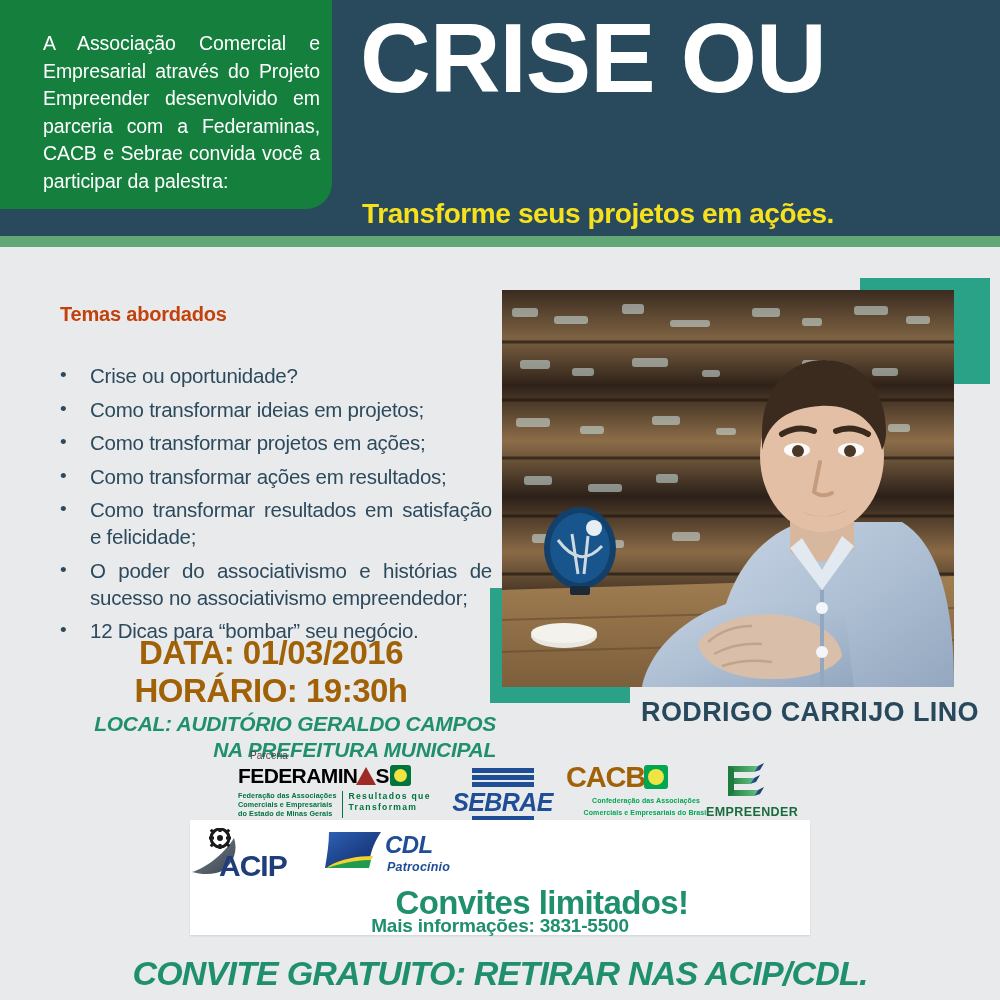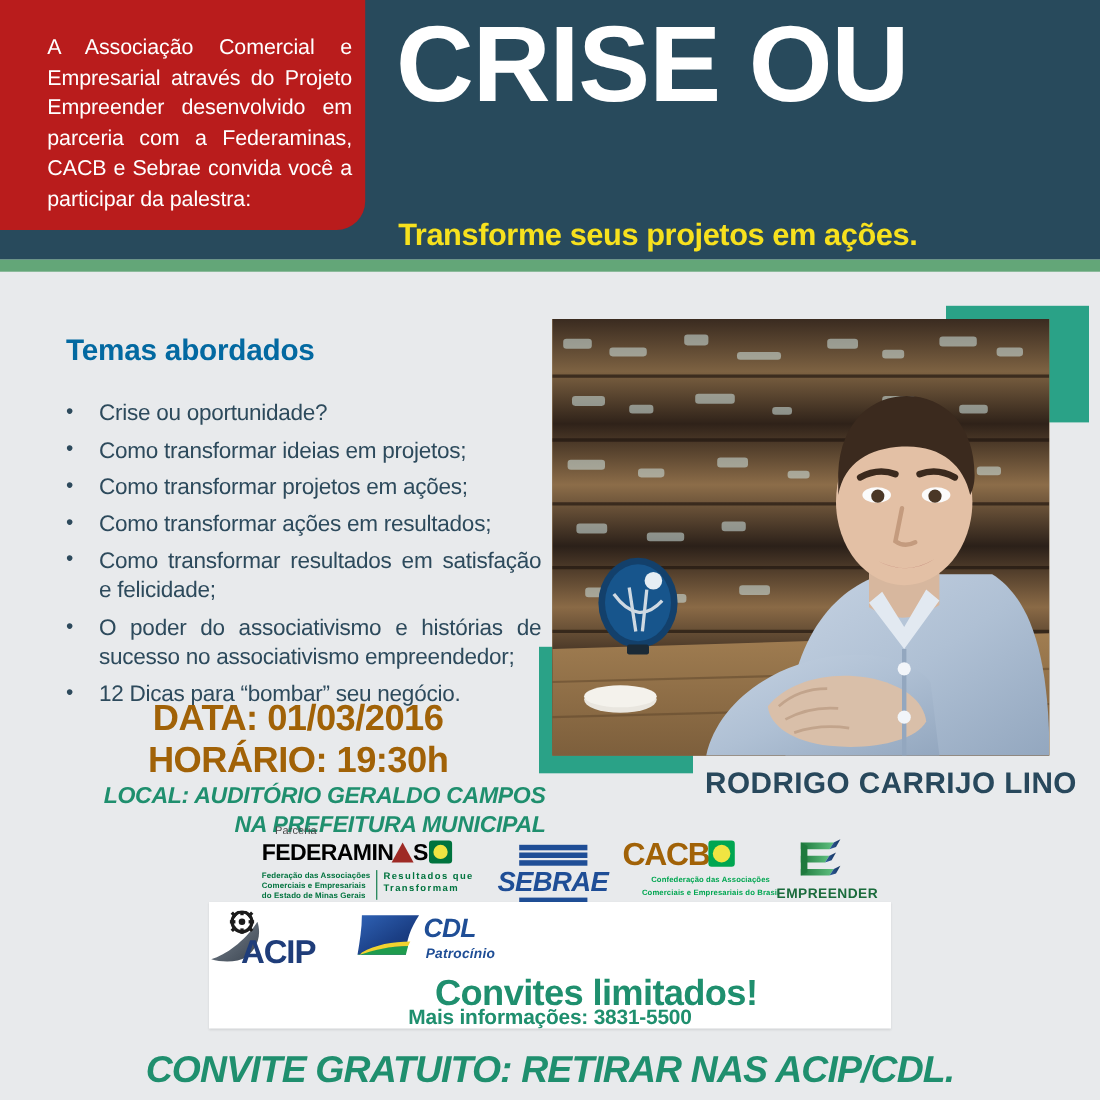--- a/index.html
+++ b/index.html
@@ -11,21 +11,21 @@
     overflow:hidden;
   }
 
   
   .header {
     position:absolute; left:0; top:0; width:1000px; height:236px;
     background:#284a5c;
   }
   .intro-box {
     position:absolute; left:0; top:0; width:332px; height:209px;
-    background:#b91c1c;
+    background:#15803d;
     border-bottom-right-radius:26px;
     border-top-right-radius:0;
   }
   .intro-text {
     position:absolute; left:43px; top:30px; width:277px;
     color:#ffffff;
     font-size:19.5px;
     line-height:27.5px;
     text-align:justify;
     letter-spacing:-0.1px;
@@ -60,22 +60,22 @@
     white-space:nowrap;
   }
   .green-rule {
     position:absolute; left:0; top:236px; width:1000px; height:11px;
     background:#63a678;
   }
 
   
   .topics-heading {
     position:absolute; left:60px; top:303px;
-    color:#0369a1;
-    font-size:27px;
+    color:#c2410c;
+    font-size:20px;
     font-weight:bold;
     letter-spacing:-0.2px;
   }
   .topics-list {
     position:absolute; left:52px; top:362px; width:440px;
     list-style:none;
   }
   .topics-list li {
     position:relative;
     padding-left:38px;

